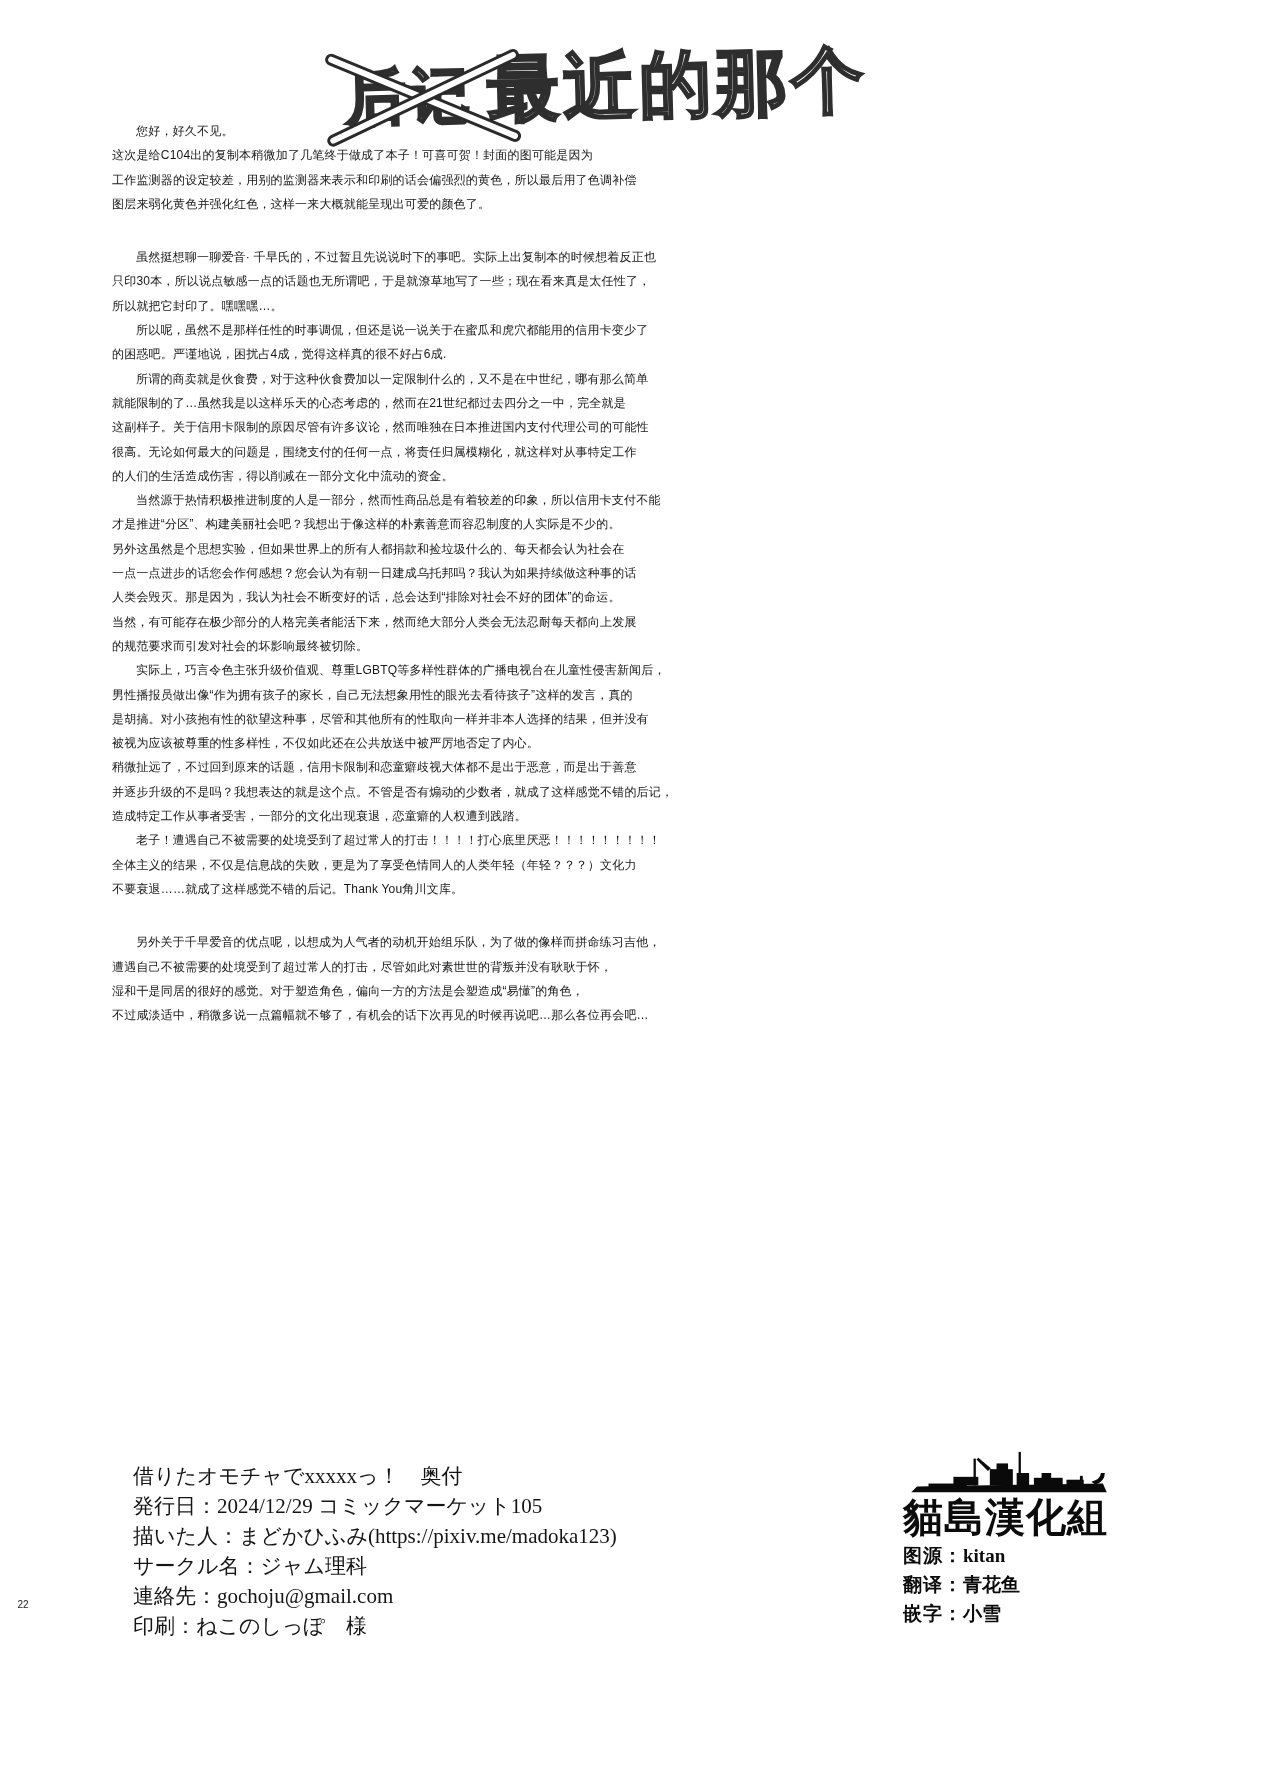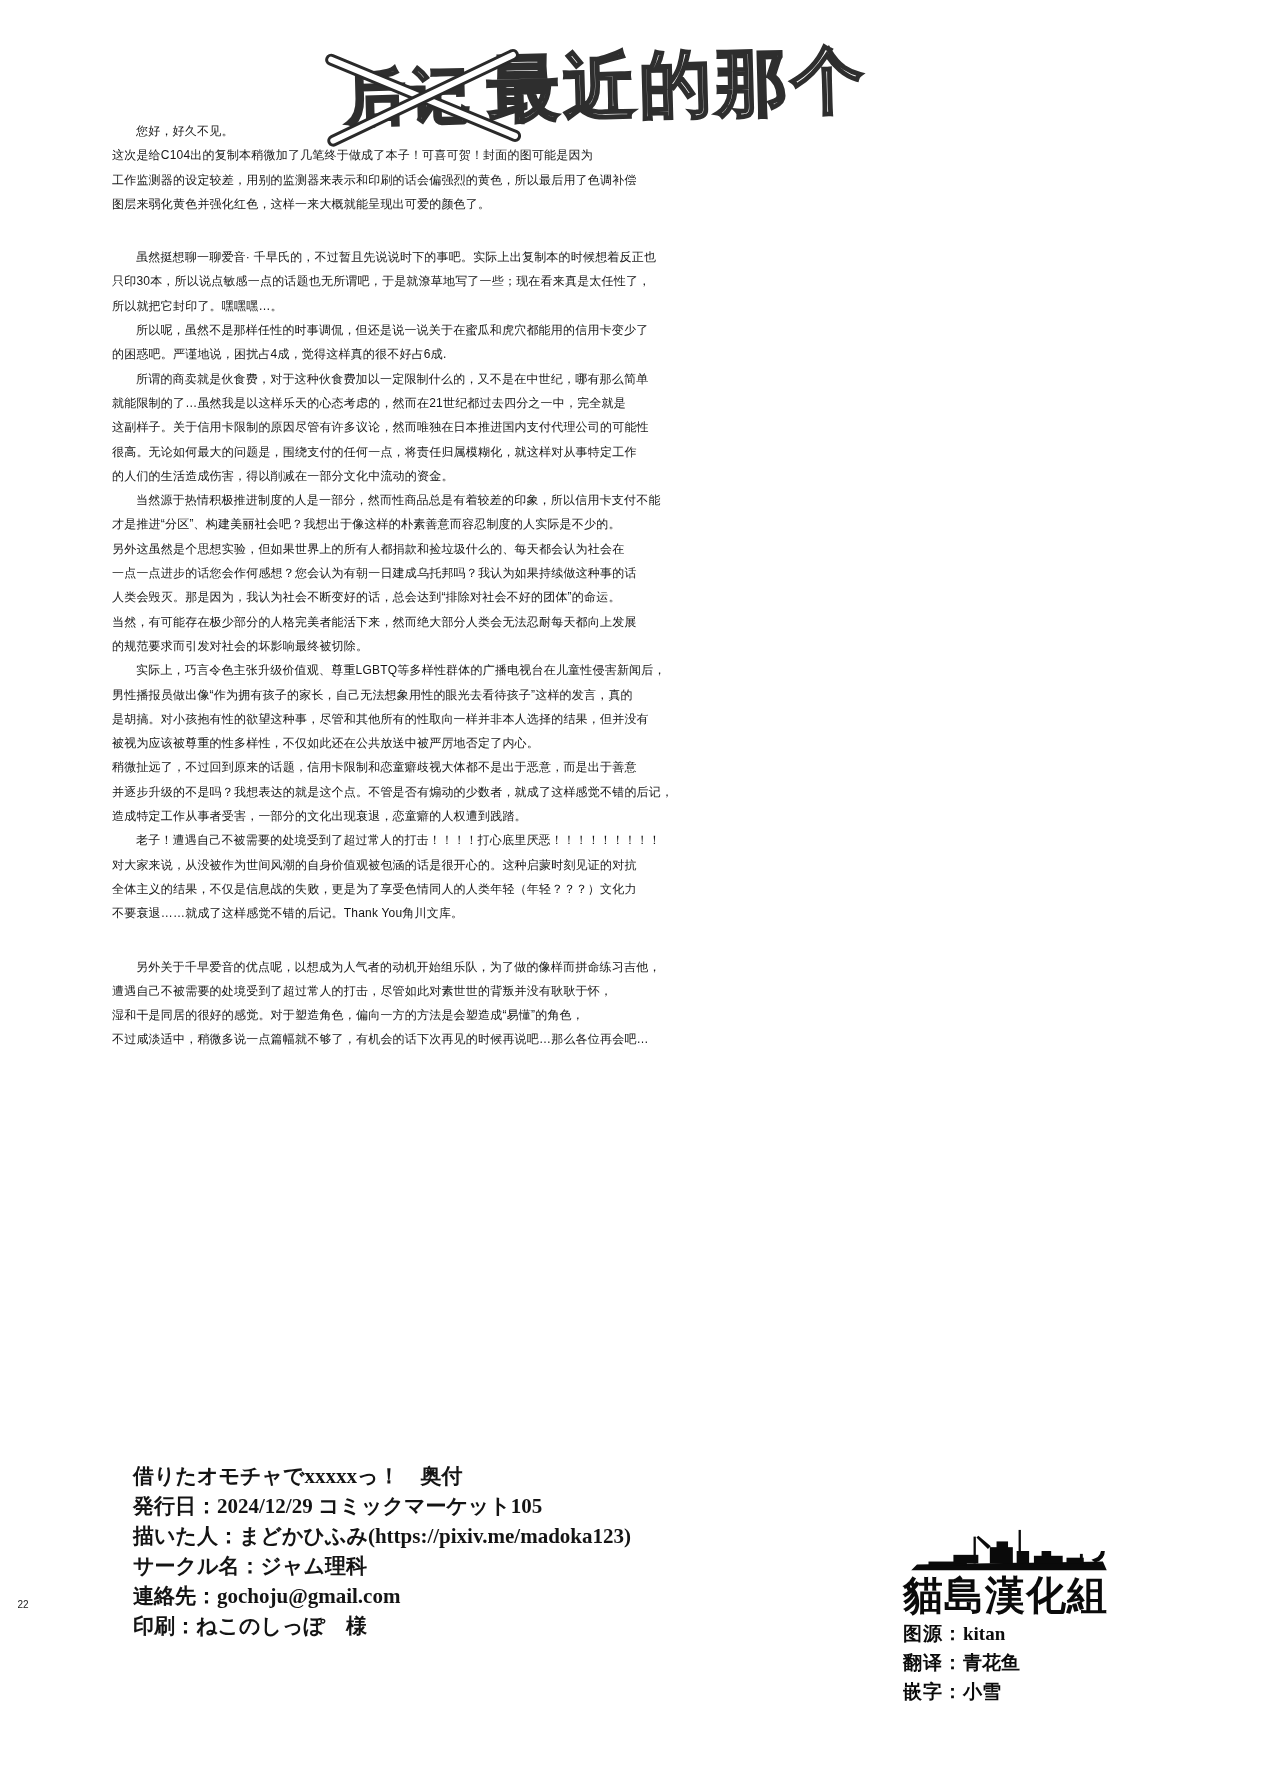--- a/index.html
+++ b/index.html
@@ -37,26 +37,26 @@
     font-size:12px; line-height:24.3px; color:#161616;
     letter-spacing:0.2px;
   }
   .line { white-space:nowrap; }
   .line.indent { text-indent:2em; }
   .line.gap { margin-top:29px; }
 
   
   .colophon {
     position:absolute; left:133px; top:1461px; width:600px;
-    font-family:"Liberation Serif", serif; font-weight:700;
+    font-family:"Liberation Serif", serif; font-weight:400;
     font-size:21px; line-height:30px; color:#141414;
   }
 
   
-  .credits { position:absolute; left:903px; top:1528px; width:220px; color:#0c0c0c; }
+  .credits { position:absolute; left:903px; top:1450px; width:220px; color:#0c0c0c; }
   .ship { display:block; width:212px; height:46px; }
   .group-name {
     font-family:"Liberation Serif", serif; font-weight:900;
     font-size:40px; line-height:1.12; letter-spacing:1px; color:#0b0b0b;
   }
   .credit-line {
     font-family:"Liberation Serif", serif; font-weight:700;
     font-size:19px; line-height:29px; color:#0b0b0b;
   }
   .credit-label { letter-spacing:1px; }
@@ -135,21 +135,20 @@
       <div class="line"><span>被视为应该被尊重的性多样性，不仅如此还在公共放送中被严厉地否定了内心。</span></div>
 
       <div class="line"><span>稍微扯远了，不过回到原来的话题，信用卡限制和恋童癖歧视大体都不是出于恶意，而是出于善意</span></div>
 
       <div class="line"><span>并逐步升级的不是吗？我想表达的就是这个点。不管是否有煽动的少数者，就成了这样感觉不错的后记，</span></div>
 
       <div class="line"><span>造成特定工作从事者受害，一部分的文化出现衰退，恋童癖的人权遭到践踏。</span></div>
 
       <div class="line indent"><span>老子！遭遇自己不被需要的处境受到了超过常人的打击！！！！打心底里厌恶！！！！！！！！！</span></div>
 
-      <div class="line"><span>对大家来说，从没被作为世间风潮的自身价值观被包涵的话是很开心的。这种启蒙时刻见证的对抗</span></div>
 
       <div class="line"><span>全体主义的结果，不仅是信息战的失败，更是为了享受色情同人的人类年轻（年轻？？？）文化力</span></div>
 
       <div class="line"><span>不要衰退……就成了这样感觉不错的后记。Thank You角川文库。</span></div>
 
       <div class="line indent gap"><span>另外关于千早爱音的优点呢，以想成为人气者的动机开始组乐队，为了做的像样而拼命练习吉他，</span></div>
 
       <div class="line"><span>遭遇自己不被需要的处境受到了超过常人的打击，尽管如此对素世世的背叛并没有耿耿于怀，</span></div>
 
       <div class="line"><span>湿和干是同居的很好的感觉。对于塑造角色，偏向一方的方法是会塑造成“易懂”的角色，</span></div>

